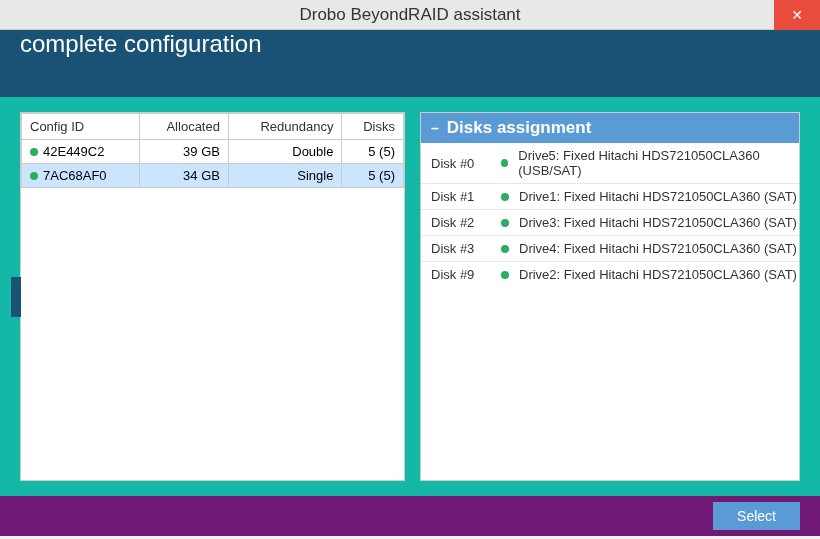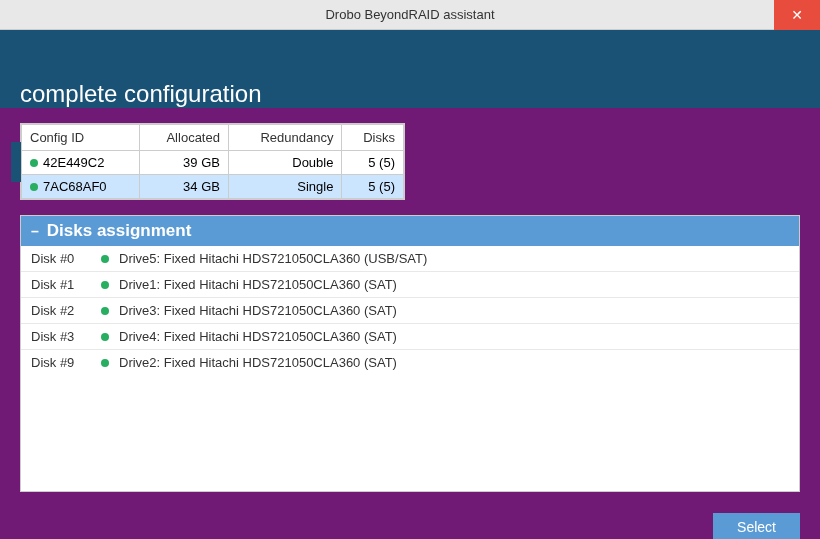--- a/index.html
+++ b/index.html
@@ -17,58 +17,58 @@
     .title-bar {
       background: #e8e8e8;
       height: 30px;
       display: flex;
       align-items: center;
       justify-content: center;
       position: relative;
       border-bottom: 1px solid #ccc;
     }
     .title-bar-text {
-      font-size: 13px;
+      font-size: 17px;
       color: #333;
     }
     .title-bar-close {
       position: absolute;
       right: 0;
       top: 0;
       width: 46px;
       height: 30px;
       background: #e74c3c;
       display: flex;
       align-items: center;
       justify-content: center;
       color: white;
       font-size: 14px;
       cursor: pointer;
     }
 
     
     .header {
       background: #1a5276;
-      height: 78px;
-      display: flex;
-      align-items: flex-end;
+      height: 67px;
+      display: flex;
+      align-items: flex-start;
       padding: 0 20px;
     }
     .header-title {
       color: white;
       font-size: 24px;
       font-weight: 300;
     }
 
     
     .content {
-      background: #701a75;
+      background: #14b8a6;
       height: 399px;
       display: flex;
-      flex-direction: column;
+      flex-direction: row;
       padding: 15px 20px;
       gap: 15px;
     }
 
     
     .left-panel {
       width: 385px;
       background: white;
       border: 1px solid #ccc;
       position: relative;

